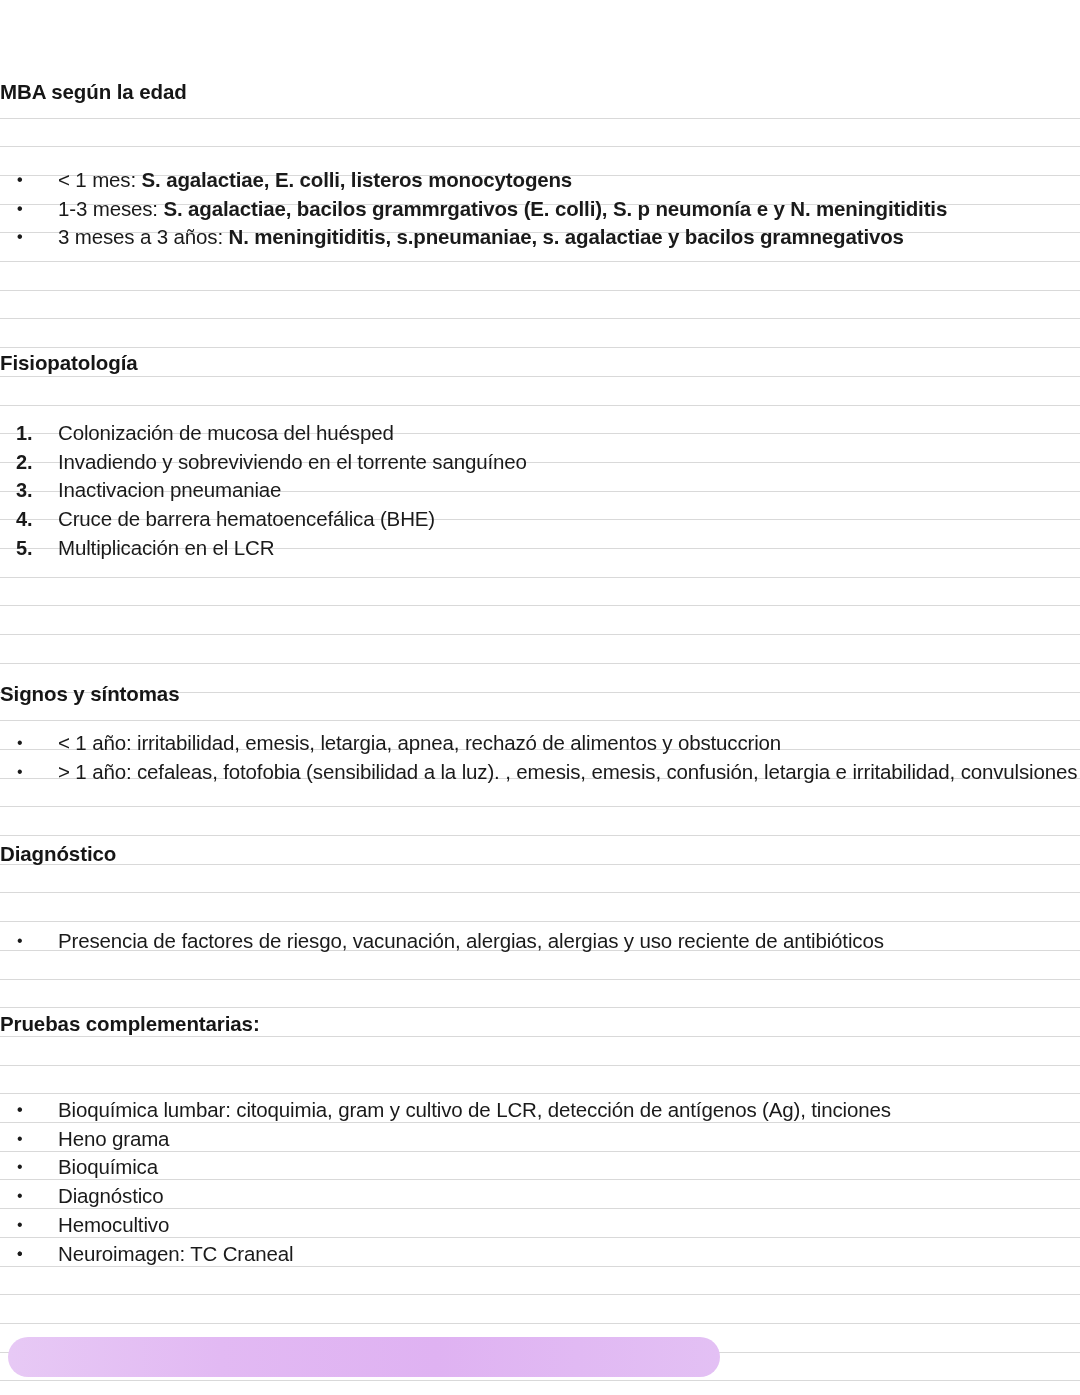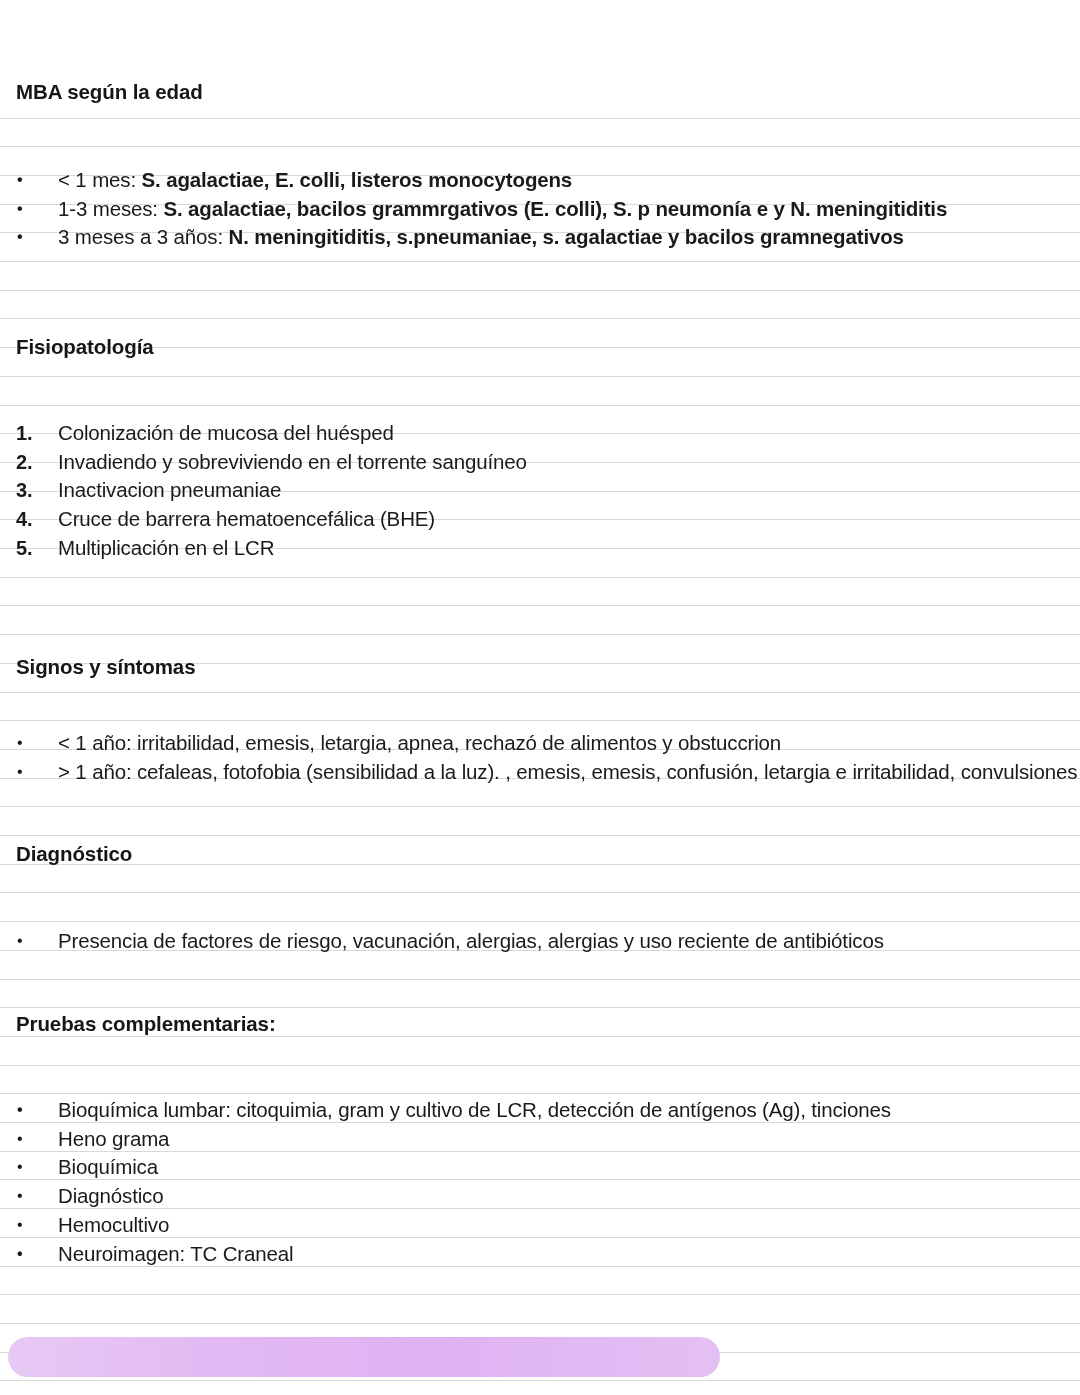--- a/index.html
+++ b/index.html
@@ -41,21 +41,20 @@
   }
 
   .blk { position: absolute; left: 0; width: 1080px; }
 
   h2.heading {
     margin: 0;
     font-size: 20.5px;
     font-weight: bold;
     letter-spacing: -0.1px;
     color: #161616;
-    padding-left: 16px;
   }
 
   ul.bullets, ol.numbers {
     margin: 0;
     padding: 0;
     list-style: none;
   }
 
   li.item {
     position: relative;
@@ -191,21 +190,21 @@
         <span class="marker dot">•</span>
         <span class="lead">1-3 meses:</span><span class="txt"> S. agalactiae, bacilos grammrgativos (E. colli), S. p neumonía e y N. meningitiditis</span>
       </li>
       <li class="item bold">
         <span class="marker dot">•</span>
         <span class="lead">3 meses a 3 años:</span><span class="txt"> N. meningitiditis, s.pneumaniae, s. agalactiae y bacilos gramnegativos</span>
       </li>
     </ul>
   </div>
 
-  <div class="blk" style="top:335px">
+  <div class="blk" style="top:351px">
     <h2 class="heading">Fisiopatología</h2>
   </div>
 
   <div class="blk" style="top:419px">
     <ol class="numbers">
       <li class="item">
         <span class="marker num">1.</span>
         <span class="txt">Colonización de mucosa del huésped</span>
       </li>
       <li class="item">
@@ -220,21 +219,21 @@
         <span class="marker num">4.</span>
         <span class="txt">Cruce de barrera hematoencefálica (BHE)</span>
       </li>
       <li class="item">
         <span class="marker num">5.</span>
         <span class="txt">Multiplicación en el LCR</span>
       </li>
     </ol>
   </div>
 
-  <div class="blk" style="top:655px">
+  <div class="blk" style="top:682px">
     <h2 class="heading">Signos y síntomas</h2>
   </div>
 
   <div class="blk" style="top:729px">
     <ul class="bullets">
       <li class="item">
         <span class="marker dot">•</span>
         <span class="lead">&lt; 1 año:</span><span class="txt"> irritabilidad, emesis, letargia, apnea, rechazó de alimentos y obstuccrion</span>
       </li>
       <li class="item">

